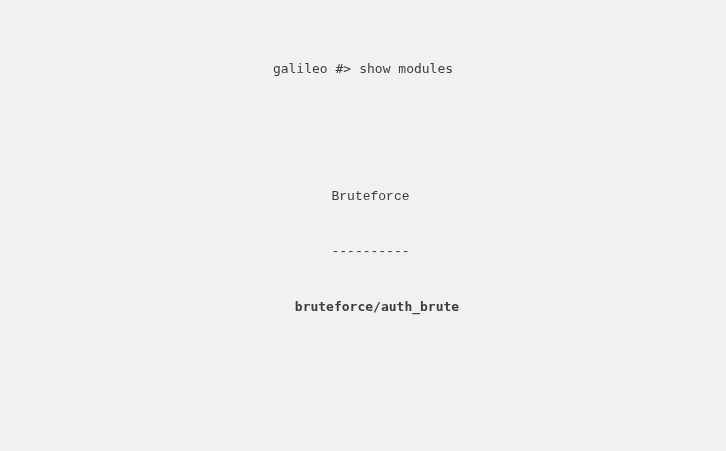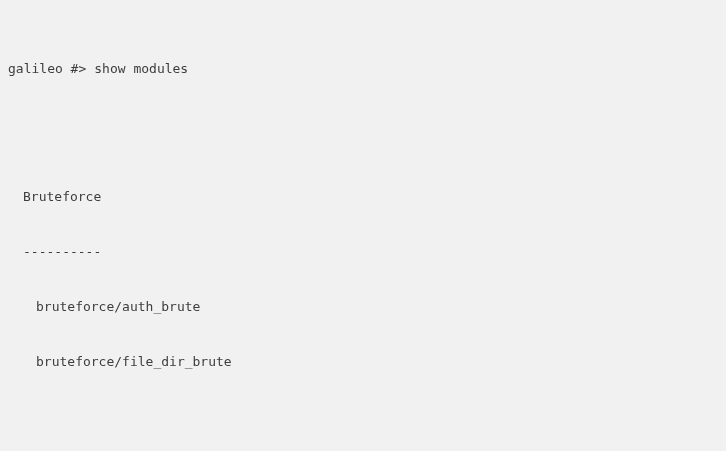--- a/index.html
+++ b/index.html
@@ -15,51 +15,53 @@
   .terminal {
     box-sizing: border-box;
     width: 726px;
     height: 391px;
     padding: 5px 8px;
     font-family: "DejaVu Sans Mono", "Liberation Mono", monospace;
     font-size: 13px;
     line-height: 18.33px;
     color: #3d3d3d;
     white-space: pre;
+    text-align: center;
   }
   .line {
     height: 18.33px;
     overflow: hidden;
   }
   .prompt-line .prompt {
     margin-right: 8px;
   }
   .module-section {
     margin-top: 18.33px; 
   }
   .section-title,
   .section-underline {
     margin-left: 15px;
+    font-family: Liberation Mono, monospace;
   }
   .module {
     margin-left: 28px;
+    font-weight: bold;
   }
 </style>
 </head>
 <body>
 
 <div class="terminal">
 
   <div class="line prompt-line"><span class="prompt">galileo #&gt;</span><span>show modules</span></div>
 
   <div class="module-section">
     <div class="line section-title">Bruteforce</div>
     <div class="line section-underline">----------</div>
     <div class="line module">bruteforce/auth_brute</div>
-    <div class="line module">bruteforce/file_dir_brute</div>
   </div>
 
   
 
   
 
   
 
 </div>
 

